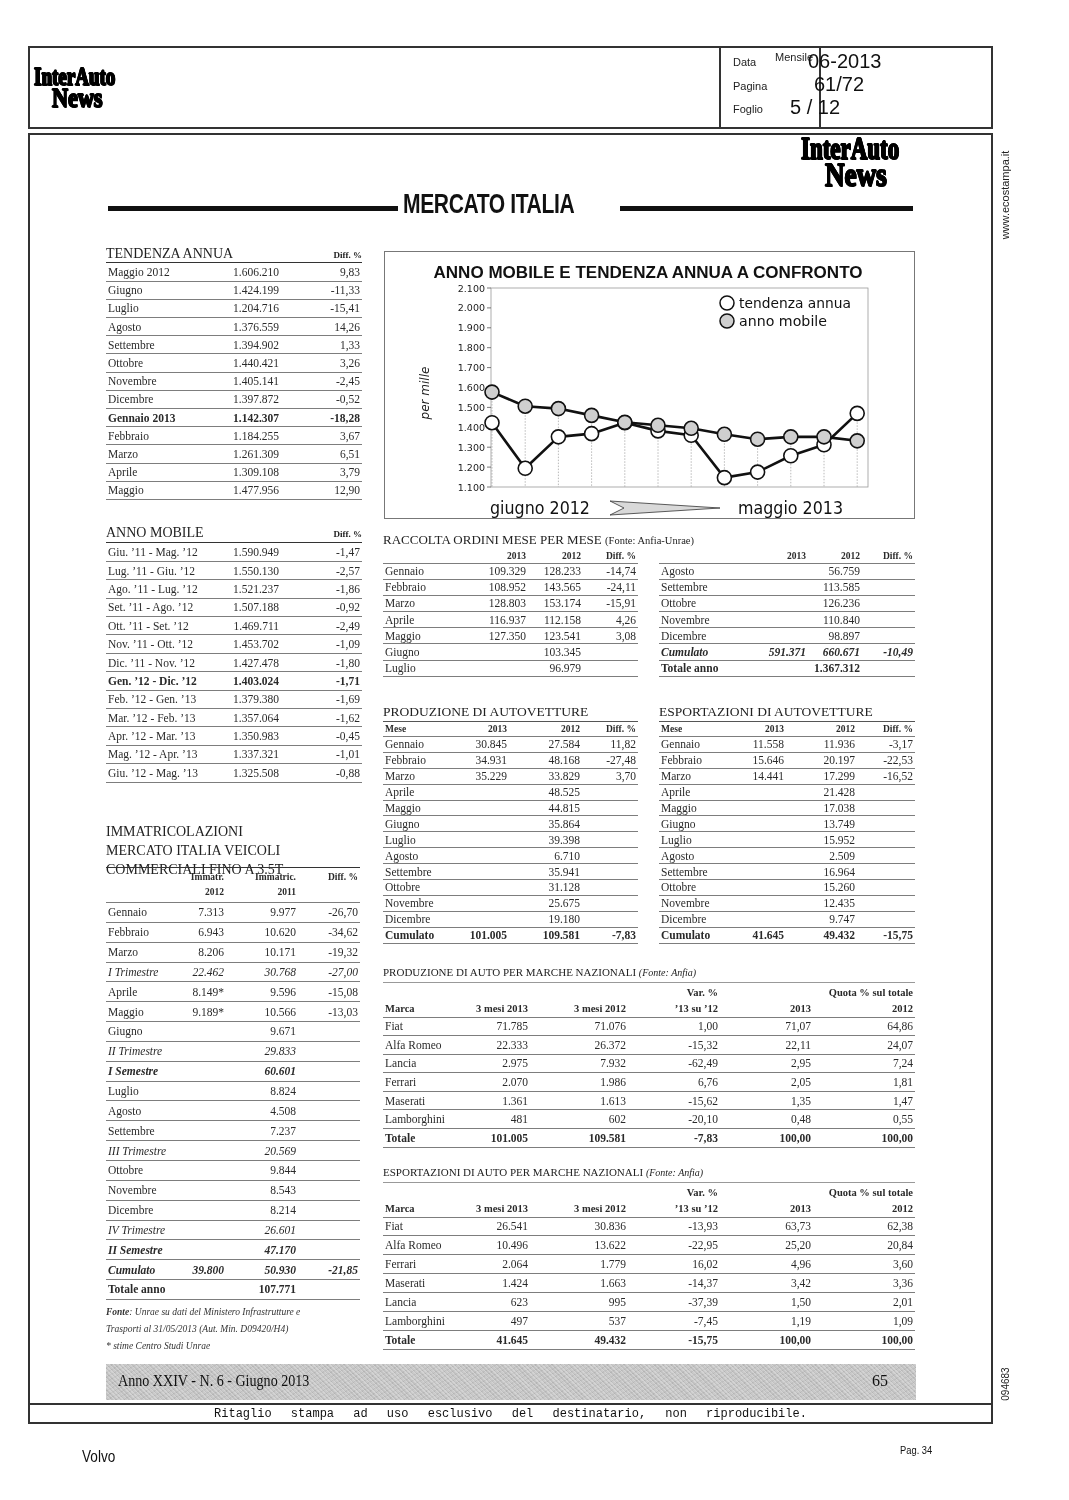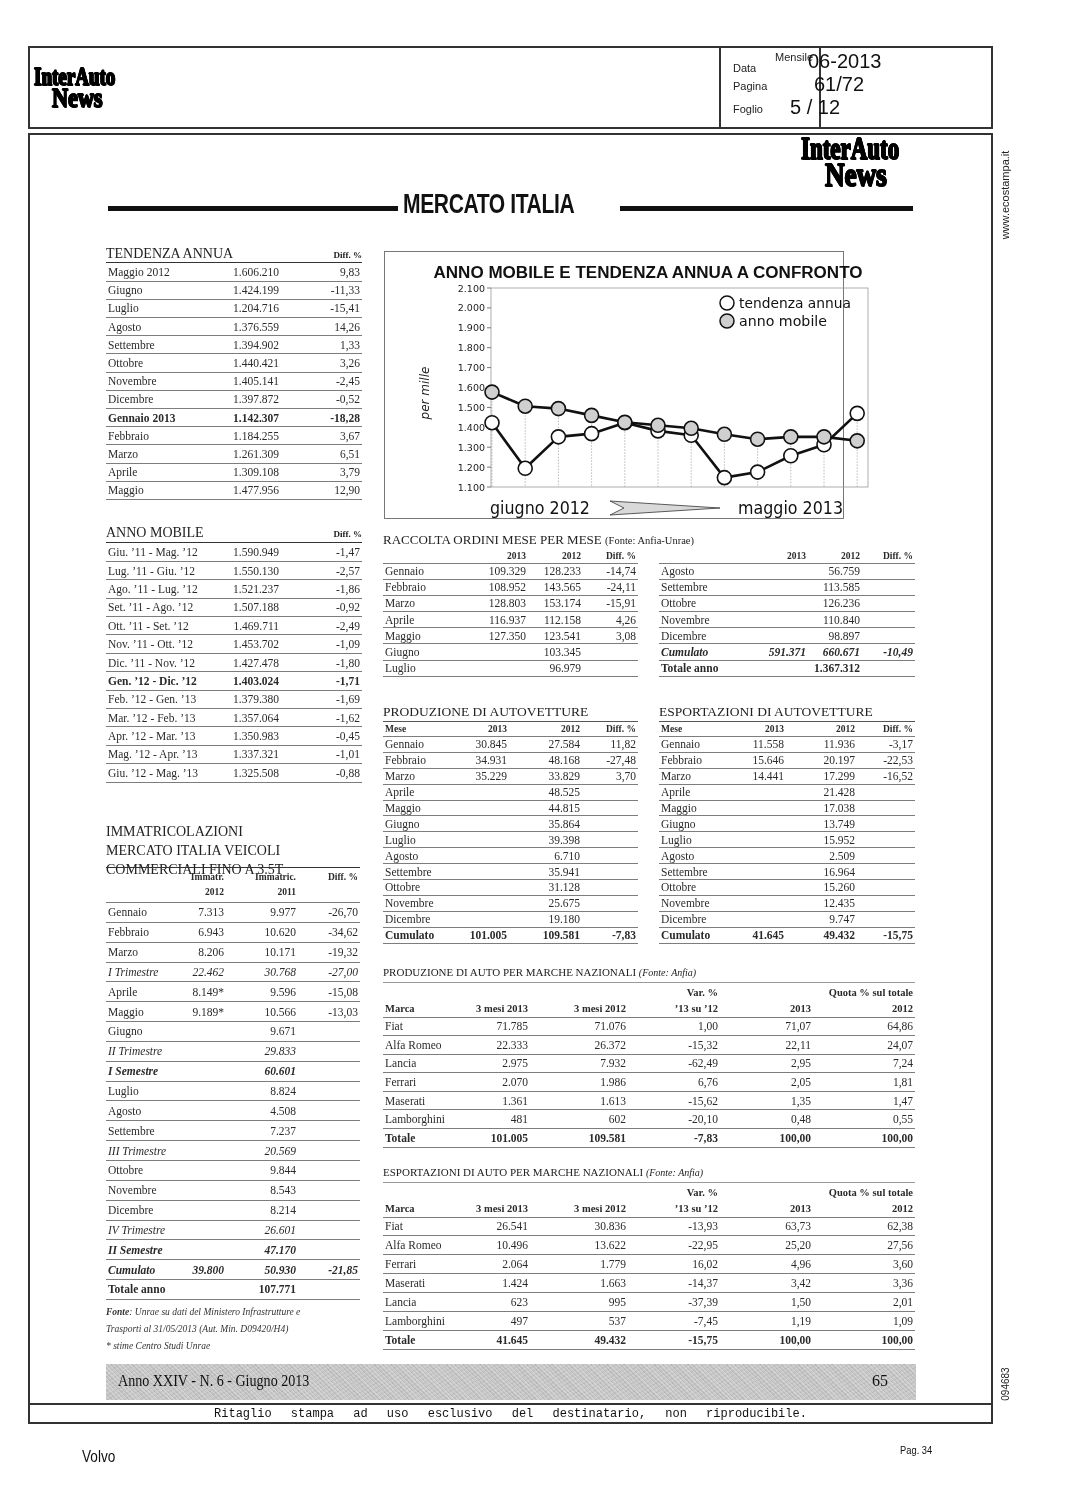--- a/index.html
+++ b/index.html
@@ -71,21 +71,21 @@
 
 <div class="box" style="left:28px;top:46px;width:793px;height:83px;">
   <div class="mensile">Mensile</div>
 </div>
 <div class="logo" style="left:34px;top:66px;">
   <div class="l1" style="font-size:25px;line-height:21px;transform:scaleX(0.76);">InterAuto</div>
   <div class="l2" style="font-size:27px;line-height:22px;margin-left:18px;transform:scaleX(0.82);">News</div>
 </div>
 
 <div class="box" style="left:719px;top:46px;width:274px;height:83px;">
-  <span class="hlabel" style="top:14px;">Data</span>
+  <span class="hlabel" style="top:8px;">Data</span>
   <span class="hvalue" style="left:87px;top:2px;">06-2013</span>
   <span class="hlabel" style="top:32px;">Pagina</span>
   <span class="hvalue" style="left:69px;top:25px;margin-left:24px;">61/72</span>
   <span class="hlabel" style="top:55px;">Foglio</span>
   <span class="hvalue" style="left:69px;top:48px;">5 / 12</span>
 </div>
 
 <div class="box" style="left:28px;top:133px;width:965px;height:1291px;"></div>
 <div class="abs" style="left:28px;top:1403px;width:965px;height:2px;background:#333;"></div>
 
@@ -401,21 +401,21 @@
         <td></td>
       </tr>
     </tbody>
 </table>
 <div class="note" style="left:106px;top:1304px;">
   <div><b>Fonte</b><span>: Unrae su dati del Ministero Infrastrutture e</span></div>
   <div>Trasporti al 31/05/2013 (Aut. Min. D09420/H4)</div>
   <div>* stime Centro Studi Unrae</div>
 </div>
 
-<div id="chart-box" style="left:384px;top:251px;width:460px;height:268px;">
+<div id="chart-box" style="left:384px;top:251px;width:531px;height:268px;">
   <svg id="chart-svg" width="531" height="268" viewBox="0 0 531 268" style="position:absolute;left:-1px;top:-1px;">
     <text x="264" y="27" text-anchor="middle" class="ctitle" textLength="429" lengthAdjust="spacingAndGlyphs">ANNO MOBILE E TENDENZA ANNUA A CONFRONTO</text>
     <text transform="translate(45,142) rotate(-90)" text-anchor="middle" class="cylabel">per mille</text>
     <g id="plot">
         <rect x="107" y="37" width="377" height="199" fill="none" stroke="#9a9a9a" stroke-width="0.8"></rect>
         <line x1="103" x2="107" y1="37" y2="37" stroke="#555" stroke-width="0.8"></line>
         <text x="101" y="40.5" text-anchor="end" class="ytick">2.100</text>
         <line x1="103" x2="107" y1="56.900000000000006" y2="56.900000000000006" stroke="#555" stroke-width="0.8"></line>
         <text x="101" y="60.400000000000006" text-anchor="end" class="ytick">2.000</text>
         <line x1="103" x2="107" y1="76.80000000000001" y2="76.80000000000001" stroke="#555" stroke-width="0.8"></line>
@@ -940,21 +940,21 @@
         <td>-13,93</td>
         <td>63,73</td>
         <td>62,38</td>
       </tr>
       <tr>
         <td>Alfa Romeo</td>
         <td>10.496</td>
         <td>13.622</td>
         <td>-22,95</td>
         <td>25,20</td>
-        <td>27,56</td>
+        <td>20,84</td>
       </tr>
       <tr>
         <td>Ferrari</td>
         <td>2.064</td>
         <td>1.779</td>
         <td>16,02</td>
         <td>4,96</td>
         <td>3,60</td>
       </tr>
       <tr>

